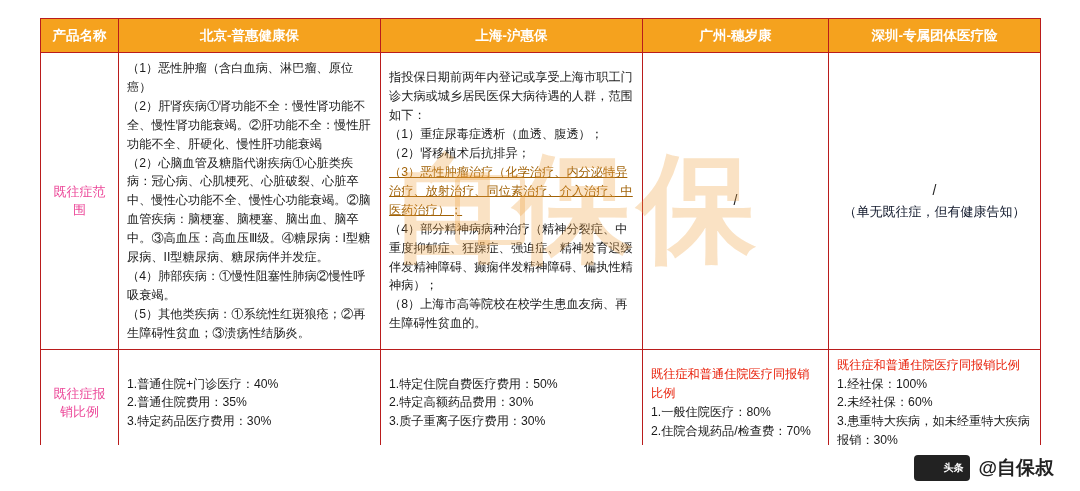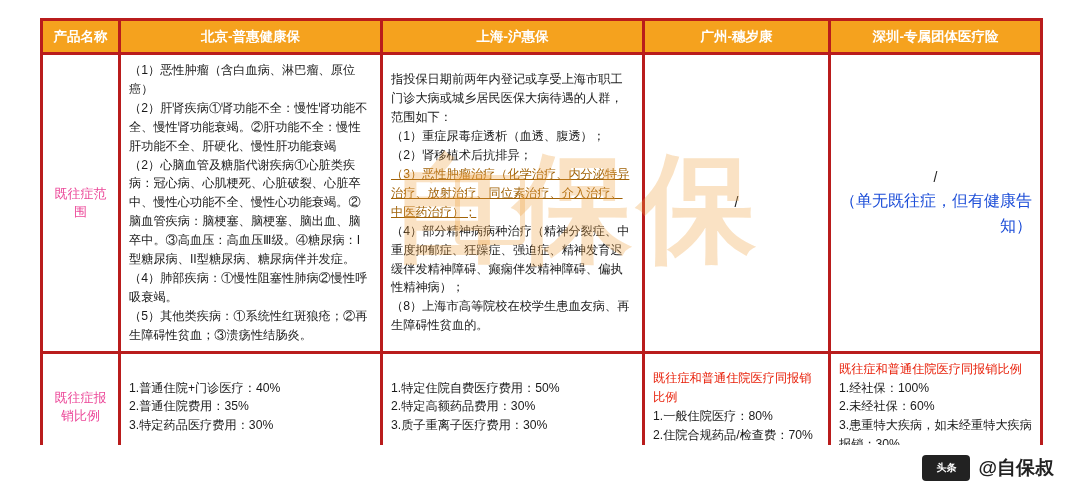--- a/index.html
+++ b/index.html
@@ -61,21 +61,21 @@
   }
   table.main {
     border-collapse: collapse;
     width: 1000px;
     table-layout: fixed;
     position: relative;
     z-index: 2;
     background: transparent;
   }
   table.main th, table.main td {
-    border: 3px solid #b91c1c;
+    border: 1px solid #b91c1c;
     vertical-align: middle;
     padding: 6px 8px;
     box-sizing: border-box;
   }
   thead th {
     background: #f5a21e;
     color: #ffffff;
     font-size: 13.5px;
     font-weight: bold;
     text-align: center;
@@ -100,23 +100,22 @@
     vertical-align: middle;
   }
   .para { margin: 0; }
   .hl { color: #a16207; text-decoration: underline; }
   .red { color: #e8200a; }
   .slash {
     font-size: 14px;
     color: #222;
   }
   .note {
-    font-size: 16px;
-    color: #1d4ed8;
-    text-align: right;
+    font-size: 13px;
+    color: #0f172a;
   }
   .list-line { display: block; }
   .footer-bar {
     position: absolute;
     left: 0;
     bottom: 0;
     width: 1080px;
     height: 46px;
     background: #ffffff;
     display: flex;
@@ -125,32 +124,33 @@
     z-index: 10;
     padding-right: 26px;
     box-sizing: border-box;
   }
   .toutiao {
     display: flex;
     align-items: center;
     gap: 8px;
   }
   .tt-logo {
-    width: 48px; height: 26px;
+    width: 34px; height: 26px;
     background: #222;
     color: #fff;
     border-radius: 4px;
     font-size: 10px;
     line-height: 12px;
     display: flex;
     flex-direction: column;
     align-items: center;
     justify-content: center;
     font-weight: bold;
     letter-spacing: 0;
+    padding-left: 22px;
   }
   .tt-text {
     font-size: 19px;
     color: #222;
     font-weight: bold;
   }
   .cell-sm { font-size: 12.2px; line-height: 1.7; }
 </style>
 </head>
 <body>

